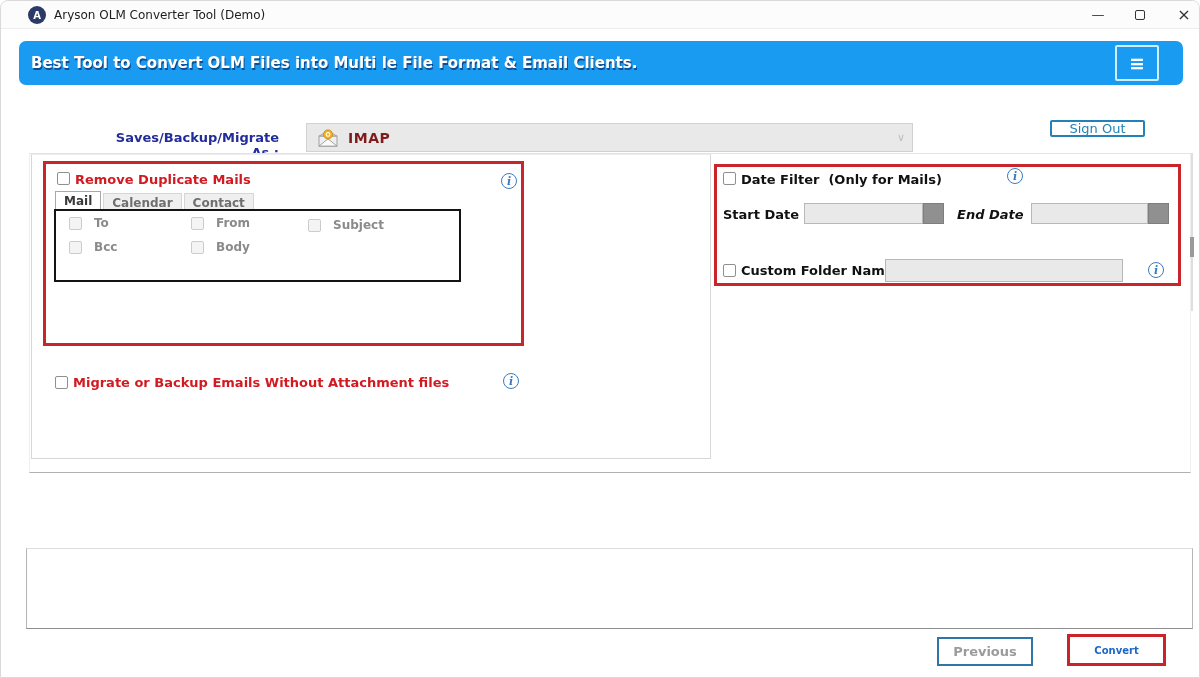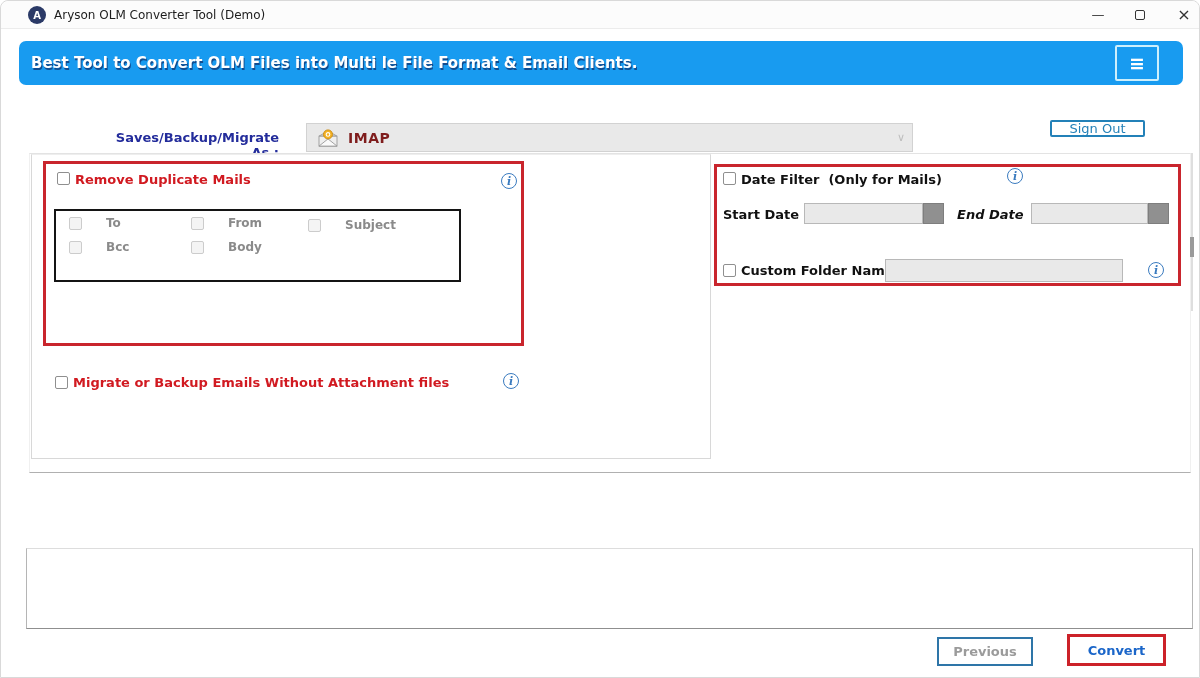--- a/index.html
+++ b/index.html
@@ -72,21 +72,21 @@
   #dup-box .hdr-label { position:absolute; left:29px; top:8px; font-size:13px; font-weight:bold;
                         color:#d11a21; }
   #dup-box .info-top { left:455px; top:9px; }
   .tabstrip { position:absolute; left:9px; top:27px; display:flex; align-items:flex-end; }
   .tab { font-size:12px; font-weight:bold; color:#6f6f6f; background:#efefef;
          border:1px solid #d6d6d6; border-bottom:none; padding:2px 8px 3px; margin-right:2px;
          cursor:pointer; }
   .tab.active { background:#fff; color:#3a3a3a; border-color:#a8a8a8; padding-bottom:5px; }
   .mail-box { position:absolute; left:8px; top:45px; width:407px; height:73px;
               border:2px solid #141414; background:#fff; }
-  .field-item { position:absolute; display:flex; align-items:center; gap:24px;
+  .field-item { position:absolute; display:flex; align-items:center; gap:12px;
                 font-size:12px; font-weight:bold; color:#8a8a8a; }
   .fi-1 { left:23px; top:52px; } .fi-2 { left:145px; top:52px; } .fi-3 { left:262px; top:54px; }
   .fi-4 { left:23px; top:76px; } .fi-5 { left:145px; top:76px; }
   #dup-box .att-cb { position:absolute; left:9px; top:212px; }
   #dup-box .att-label { position:absolute; left:27px; top:211px; font-size:13px; font-weight:bold;
                         color:#d11a21; }
   #dup-box .info-bottom { left:457px; top:209px; }
 
   
   #filter-box { position:absolute; left:713px; top:163px; width:467px; height:122px;
@@ -117,21 +117,21 @@
   
   #status-box { position:absolute; left:25px; top:547px; width:1167px; height:81px; background:#fff;
                 border:1px solid #b5b5b5; border-top-color:#dddddd; border-bottom-color:#8f8f8f; }
 
   
   #prev-btn { position:absolute; left:936px; top:636px; width:96px; height:29px; background:#fff;
               border:2px solid #2e75a8; color:#9b9b9b; font-size:13px; font-weight:bold;
               display:flex; align-items:center; justify-content:center; cursor:pointer;
               font-family:inherit; }
   #convert-btn { position:absolute; left:1066px; top:633px; width:99px; height:32px; background:#fff;
-                 border:3px solid #cc2229; color:#1b66c9; font-size:13px; font-weight:bold;
+                 border:3px solid #cc2229; color:#1b66c9; font-size:10px; font-weight:bold;
                  display:flex; align-items:center; justify-content:center; cursor:pointer;
                  font-family:inherit; }
 </style>
 </head>
 <body>
 
 <div id="app">
 
   <div id="titlebar">
     <span class="app-icon">A</span>
@@ -169,20 +169,25 @@
   <button class="signout-btn">Sign Out</button>
 
   <div id="content"></div>
   <div id="inner-panel"></div>
 
   <div id="dup-box">
     <input type="checkbox" class="cb hdr-cb" style="">
     <span class="hdr-label">Remove Duplicate Mails</span>
     <span class="info info-top">i</span>
 
+    <div class="tabstrip">
+      <span class="tab active">Mail</span>
+      <span class="tab">Calendar</span>
+      <span class="tab">Contact</span>
+    </div>
 
     <div class="mail-box"></div>
     <label class="field-item fi-1">
       <input type="checkbox" class="cb" disabled="" style="">
       <span>To</span>
     </label>
     <label class="field-item fi-2">
       <input type="checkbox" class="cb" disabled="" style="">
       <span>From</span>
     </label>

